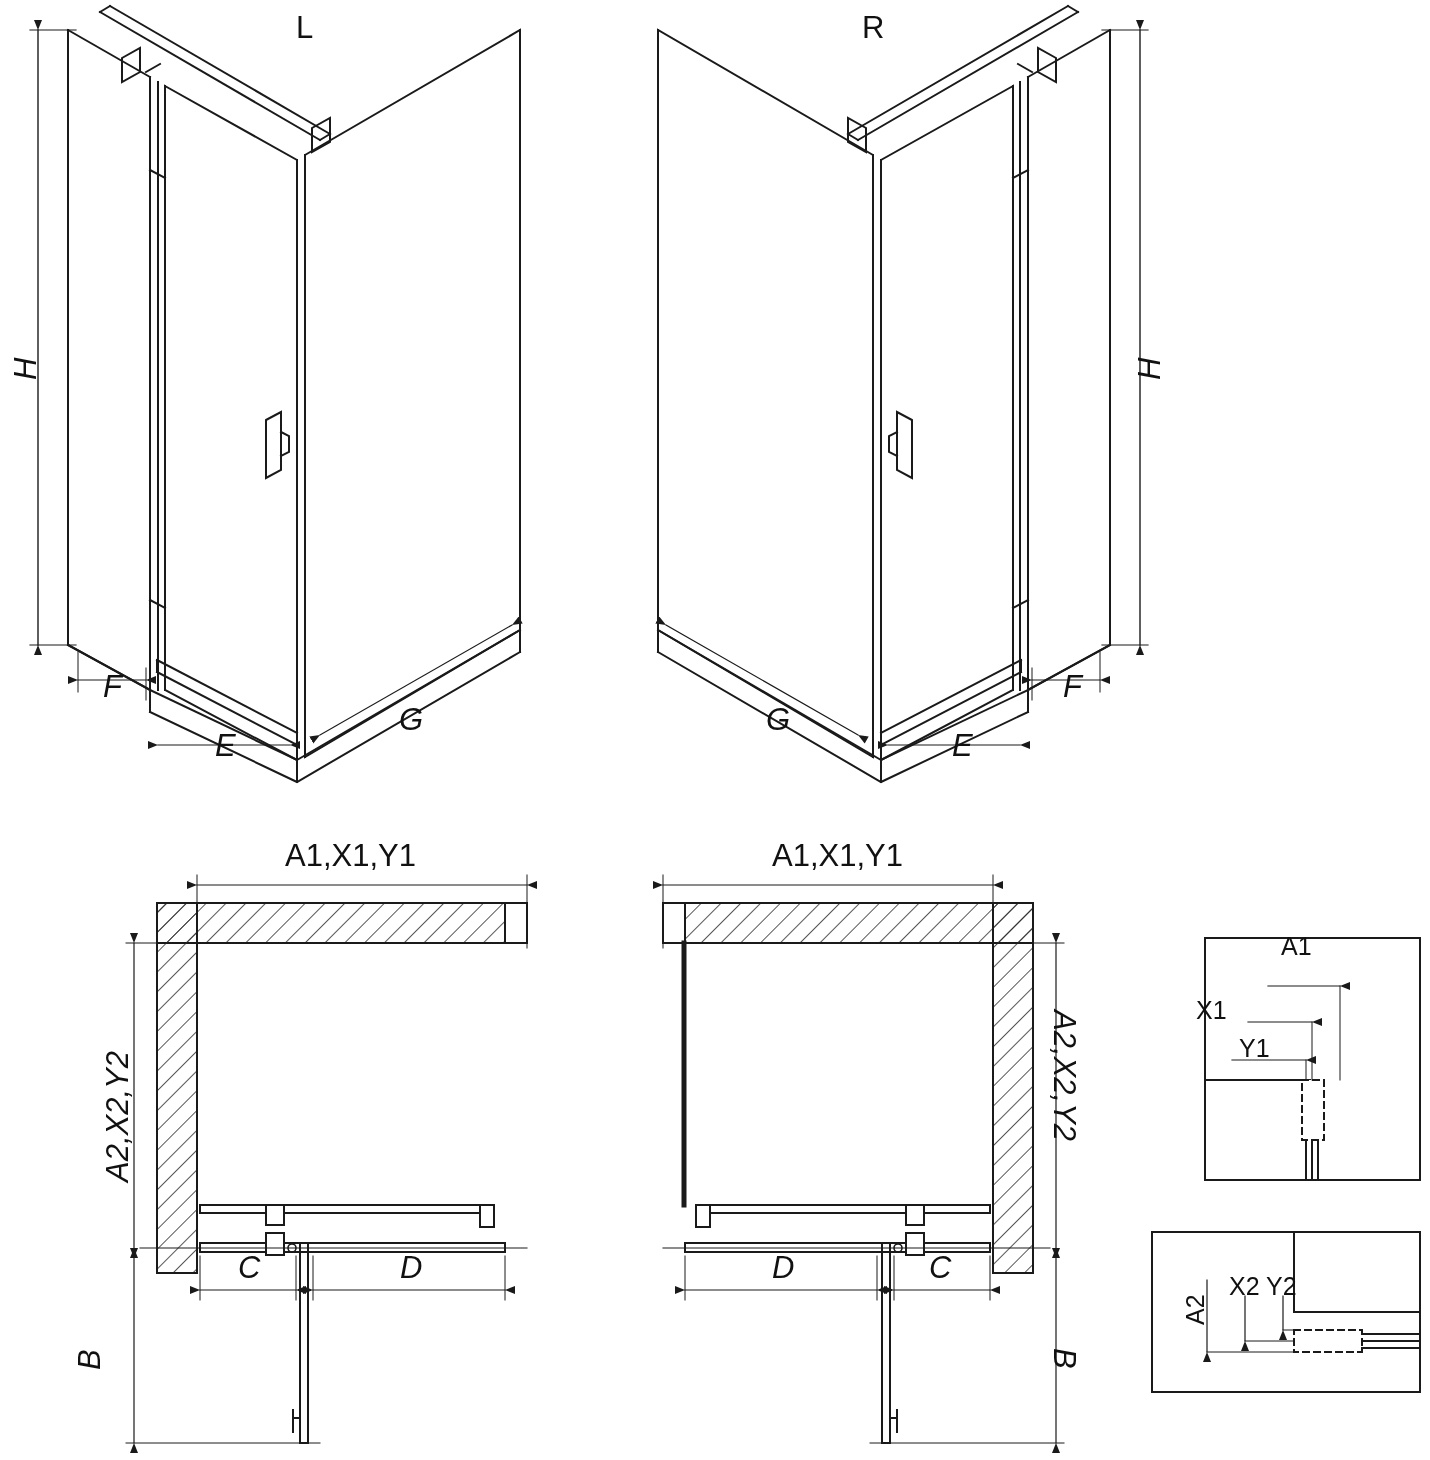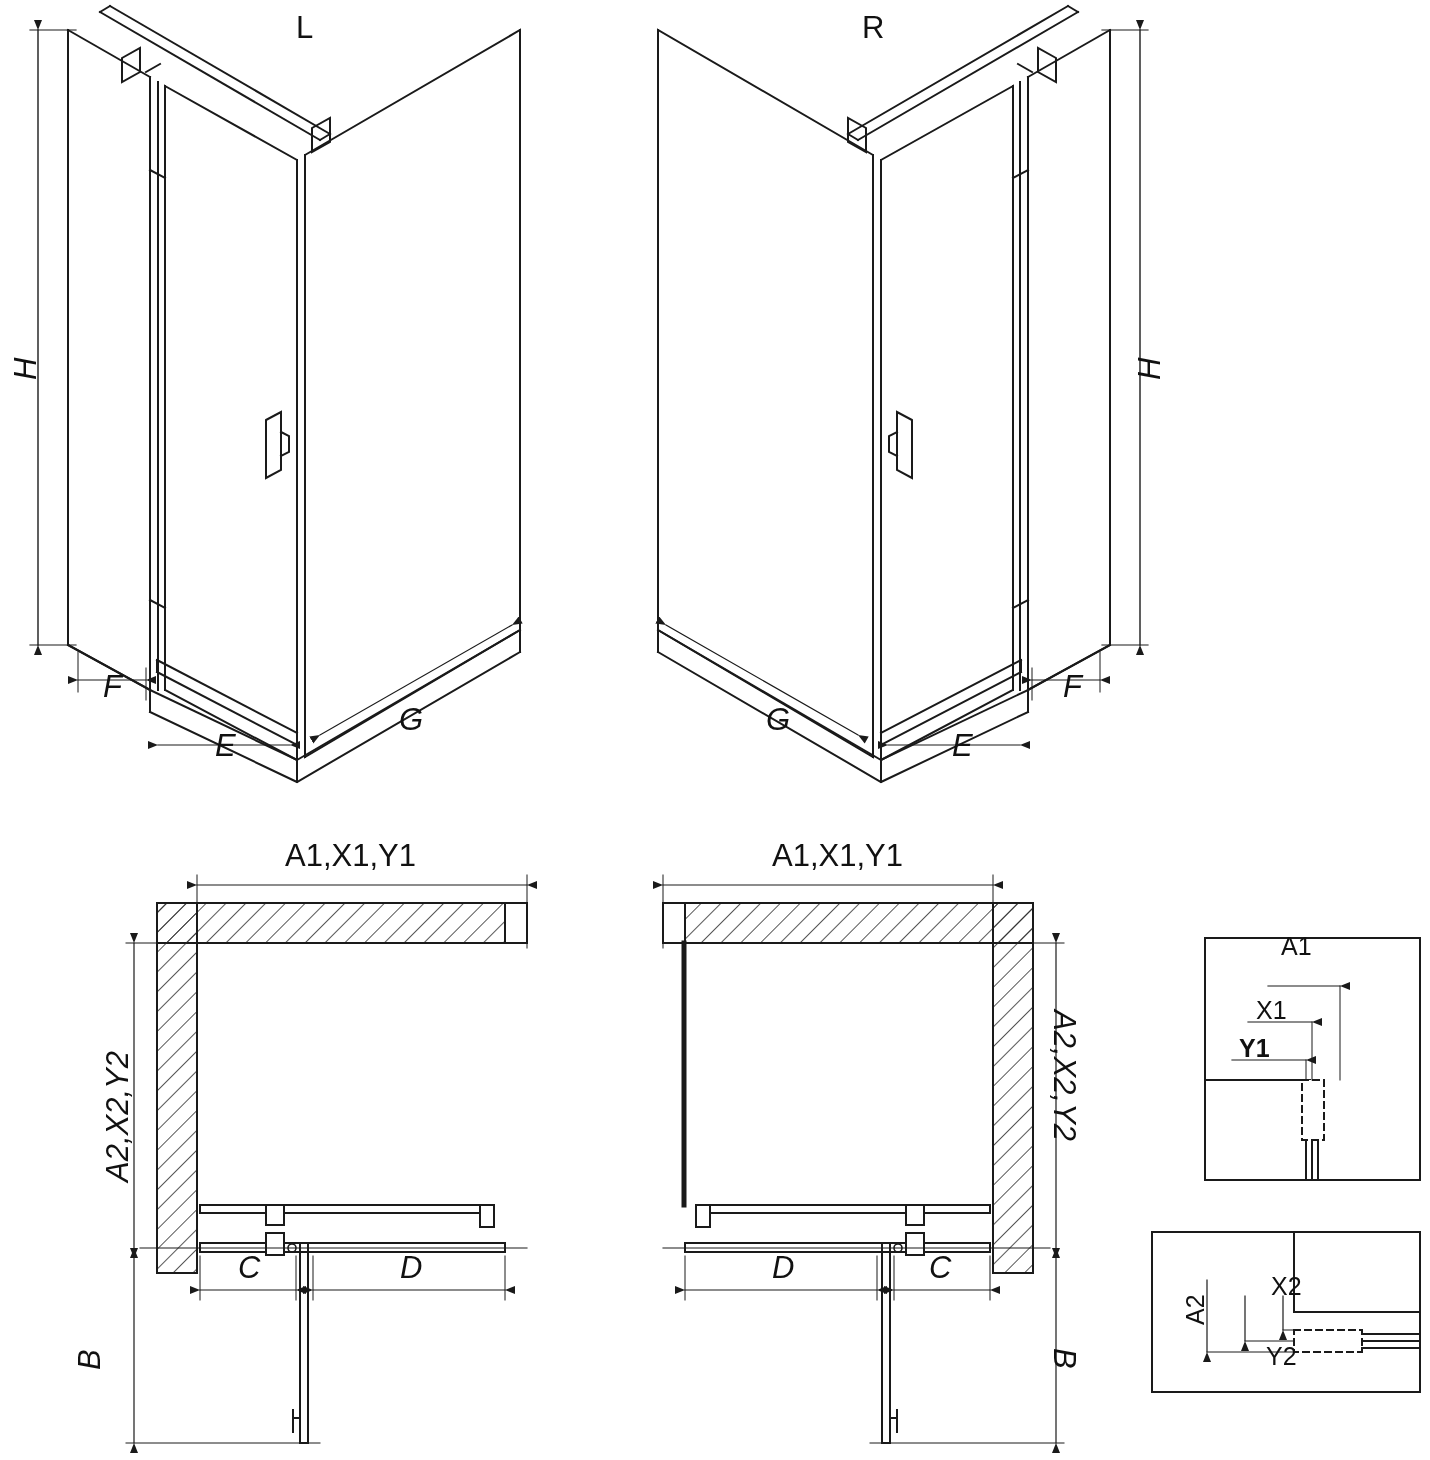--- a/index.html
+++ b/index.html
@@ -295,20 +295,20 @@
 
 <div class="lbl big ital" style="left:238px;top:1250px;">C</div>
 <div class="lbl big ital" style="left:400px;top:1250px;">D</div>
 <div class="lbl big ital rot90" style="left:72px;top:1370px;">B</div>
 
 <div class="lbl big ital" style="left:929px;top:1250px;">C</div>
 <div class="lbl big ital" style="left:772px;top:1250px;">D</div>
 <div class="lbl big ital rot90cw" style="left:1082px;top:1348px;">B</div>
 
 <div class="lbl mid" style="left:1281px;top:932px;">A1</div>
-<div class="lbl mid" style="left:1256px;top:996px;">X1</div>
-<div class="lbl mid" style="left:1239px;top:1034px;font-weight:bold;">Y1</div>
+<div class="lbl mid" style="left:1196px;top:996px;">X1</div>
+<div class="lbl mid" style="left:1239px;top:1034px;">Y1</div>
 
 <div class="lbl mid rot90" style="left:1181px;top:1325px;">A2</div>
-<div class="lbl mid" style="left:1271px;top:1272px;">X2</div>
-<div class="lbl mid" style="left:1266px;top:1342px;">Y2</div>
+<div class="lbl mid" style="left:1229px;top:1272px;">X2</div>
+<div class="lbl mid" style="left:1266px;top:1272px;">Y2</div>
 
 </div>
 
 </body></html>

